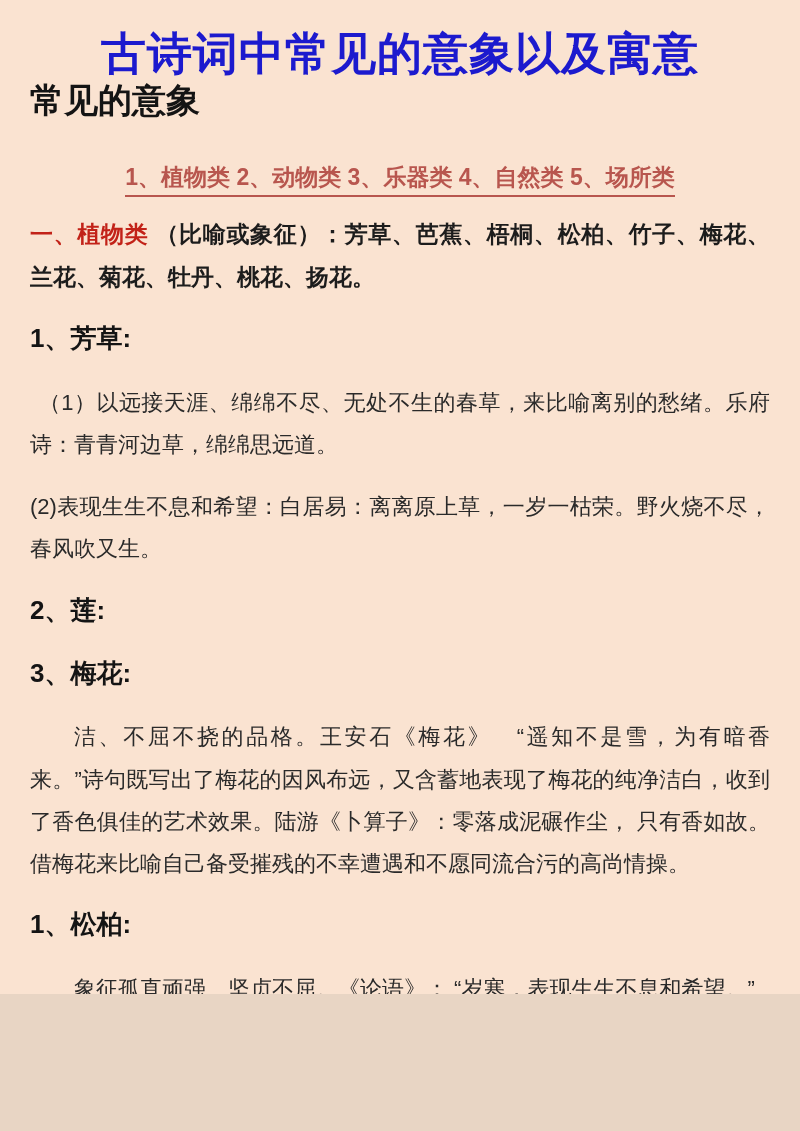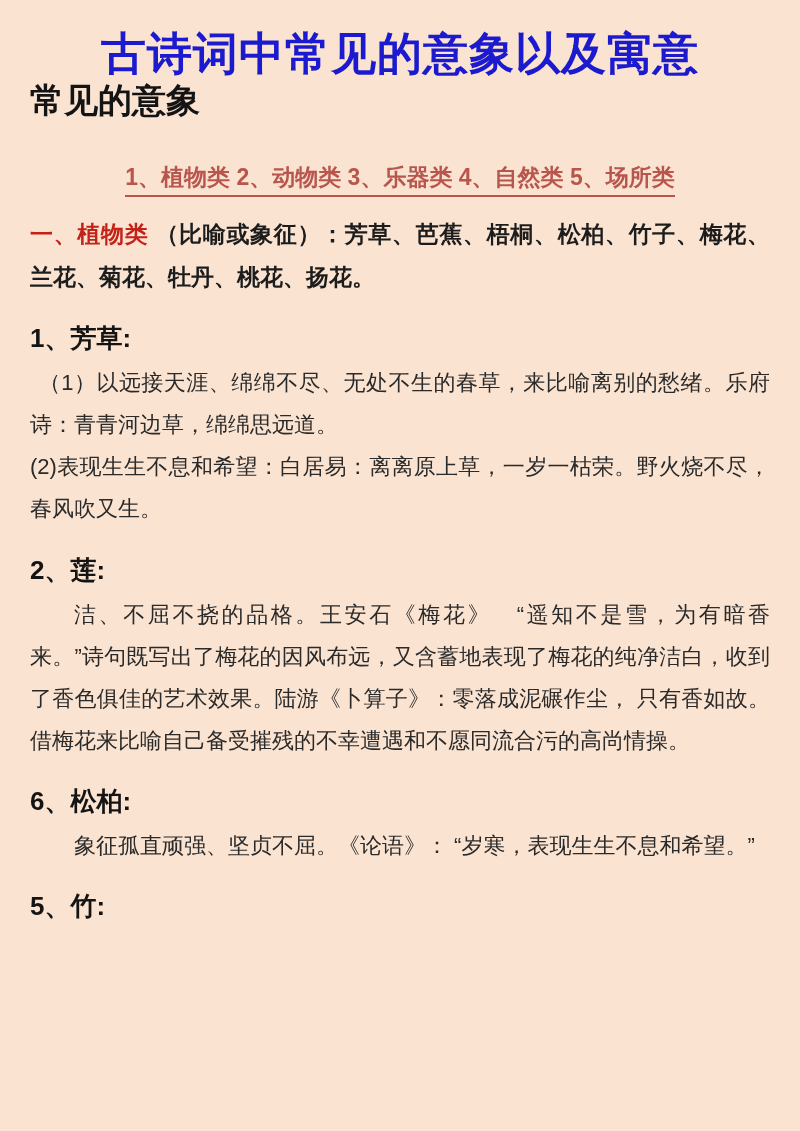--- a/index.html
+++ b/index.html
@@ -1,20 +1,20 @@
 <!DOCTYPE html>
 <html><head>
 <meta charset="utf-8">
 <style>
   * { margin: 0; padding: 0; box-sizing: border-box; }
   html, body { background: #e8d5c4; }
   .page {
     position: relative;
     width: 800px;
-    height: 1131px;
+    height: 994px;
     margin: 0 auto;
     background: #fae3d1;
     overflow: hidden;
     padding: 22px 30px 0 30px;
     font-family: "Liberation Sans", "DejaVu Sans", sans-serif;
     color: #262626;
   }
   .doc-title {
     font-size: 45px;
     font-weight: 900;
@@ -59,21 +59,21 @@
     color: #141414;
     margin-top: 16px;
     line-height: 1.8;
   }
   .body-para {
     font-size: 22px;
     font-weight: 400;
     line-height: 1.92;
     color: #2a2a2a;
     text-align: justify;
-    margin-top: 0;
+    margin-top: 20px;
   }
   .indent-2 { text-indent: 2em; }
   .indent-half { text-indent: 0.4em; }
 </style>
 </head>
 <body>
 
 <div class="page">
 
   <h1 class="doc-title">古诗词中常见的意象以及寓意</h1>
@@ -85,20 +85,21 @@
   </div>
 
   <p class="section-heading"><span class="red">一、植物类</span> <span>（比喻或象征）：芳草、芭蕉、梧桐、松柏、竹子、梅花、兰花、菊花、牡丹、桃花、扬花。</span></p>
 
   <h3 class="item-label">1、芳草:</h3>
   <p class="body-para indent-half">（1）以远接天涯、绵绵不尽、无处不生的春草，来比喻离别的愁绪。乐府诗：青青河边草，绵绵思远道。</p>
   <p class="body-para">(2)表现生生不息和希望：白居易：离离原上草，一岁一枯荣。野火烧不尽，春风吹又生。</p>
 
   <h3 class="item-label">2、莲:</h3>
 
+  <h3 class="item-label">3、梅花:</h3>
   <p class="body-para indent-2">洁、不屈不挠的品格。王安石《梅花》　“遥知不是雪，为有暗香来。”诗句既写出了梅花的因风布远，又含蓄地表现了梅花的纯净洁白，收到了香色俱佳的艺术效果。陆游《卜算子》：零落成泥碾作尘， 只有香如故。借梅花来比喻自己备受摧残的不幸遭遇和不愿同流合污的高尚情操。</p>
 
-  <h3 class="item-label">6、松柏:</h3>
+  <h3 class="item-label">1、松柏:</h3>
   <p class="body-para indent-2">象征孤直顽强、坚贞不屈。《论语》： “岁寒，表现生生不息和希望。”</p>
 
   <h3 class="item-label">5、竹:</h3>
 
 </div>
 
 </body></html>

